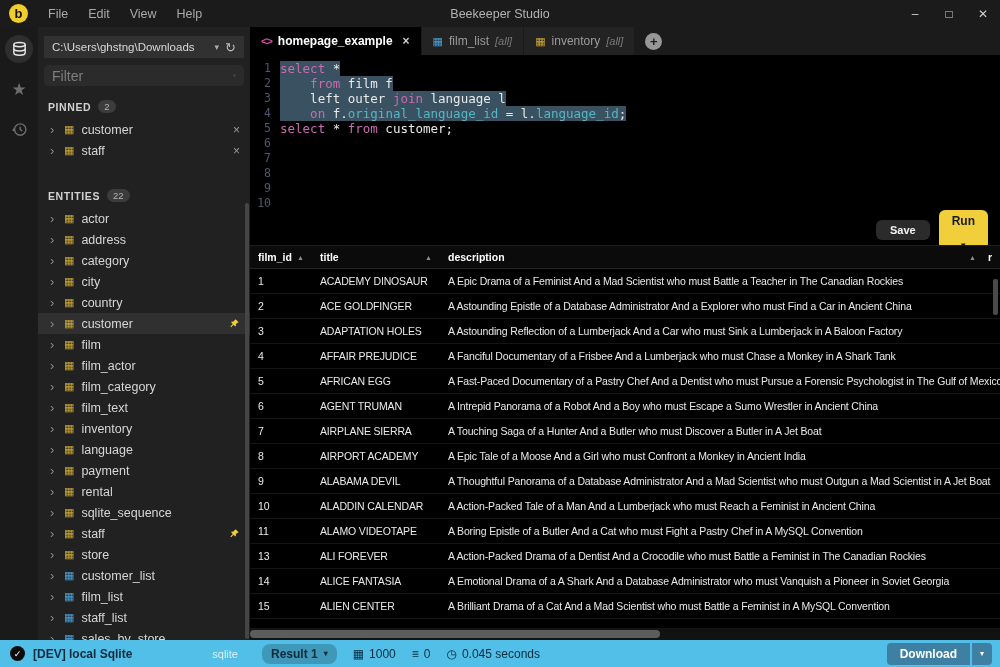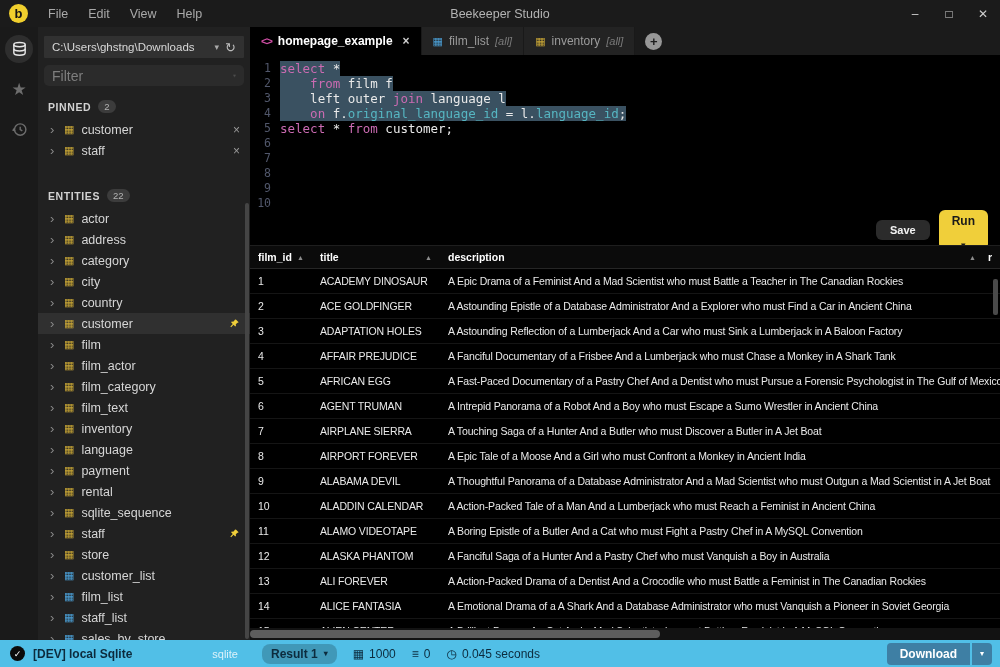--- a/index.html
+++ b/index.html
@@ -423,42 +423,37 @@
               <div class="cell c2">AGENT TRUMAN</div>
               <div class="cell c3">A Intrepid Panorama of a Robot And a Boy who must Escape a Sumo Wrestler in Ancient China</div>
             </div>
             <div class="trow">
               <div class="cell c1">7</div>
               <div class="cell c2">AIRPLANE SIERRA</div>
               <div class="cell c3">A Touching Saga of a Hunter And a Butler who must Discover a Butler in A Jet Boat</div>
             </div>
             <div class="trow">
               <div class="cell c1">8</div>
-              <div class="cell c2">AIRPORT FOREVER</div>
+              <div class="cell c2">AIRPORT ACADEMY</div>
               <div class="cell c3">A Epic Tale of a Moose And a Girl who must Confront a Monkey in Ancient India</div>
             </div>
             <div class="trow">
               <div class="cell c1">9</div>
               <div class="cell c2">ALABAMA DEVIL</div>
               <div class="cell c3">A Thoughtful Panorama of a Database Administrator And a Mad Scientist who must Outgun a Mad Scientist in A Jet Boat</div>
             </div>
             <div class="trow">
               <div class="cell c1">10</div>
               <div class="cell c2">ALADDIN CALENDAR</div>
               <div class="cell c3">A Action-Packed Tale of a Man And a Lumberjack who must Reach a Feminist in Ancient China</div>
             </div>
             <div class="trow">
               <div class="cell c1">11</div>
               <div class="cell c2">ALAMO VIDEOTAPE</div>
               <div class="cell c3">A Boring Epistle of a Butler And a Cat who must Fight a Pastry Chef in A MySQL Convention</div>
-            </div>
-            <div class="trow">
-              <div class="cell c1">12</div>
-              <div class="cell c2">ALASKA PHANTOM</div>
-              <div class="cell c3">A Fanciful Saga of a Hunter And a Pastry Chef who must Vanquish a Boy in Australia</div>
             </div>
             <div class="trow">
               <div class="cell c1">13</div>
               <div class="cell c2">ALI FOREVER</div>
               <div class="cell c3">A Action-Packed Drama of a Dentist And a Crocodile who must Battle a Feminist in The Canadian Rockies</div>
             </div>
             <div class="trow">
               <div class="cell c1">14</div>
               <div class="cell c2">ALICE FANTASIA</div>
               <div class="cell c3">A Emotional Drama of a A Shark And a Database Administrator who must Vanquish a Pioneer in Soviet Georgia</div>

